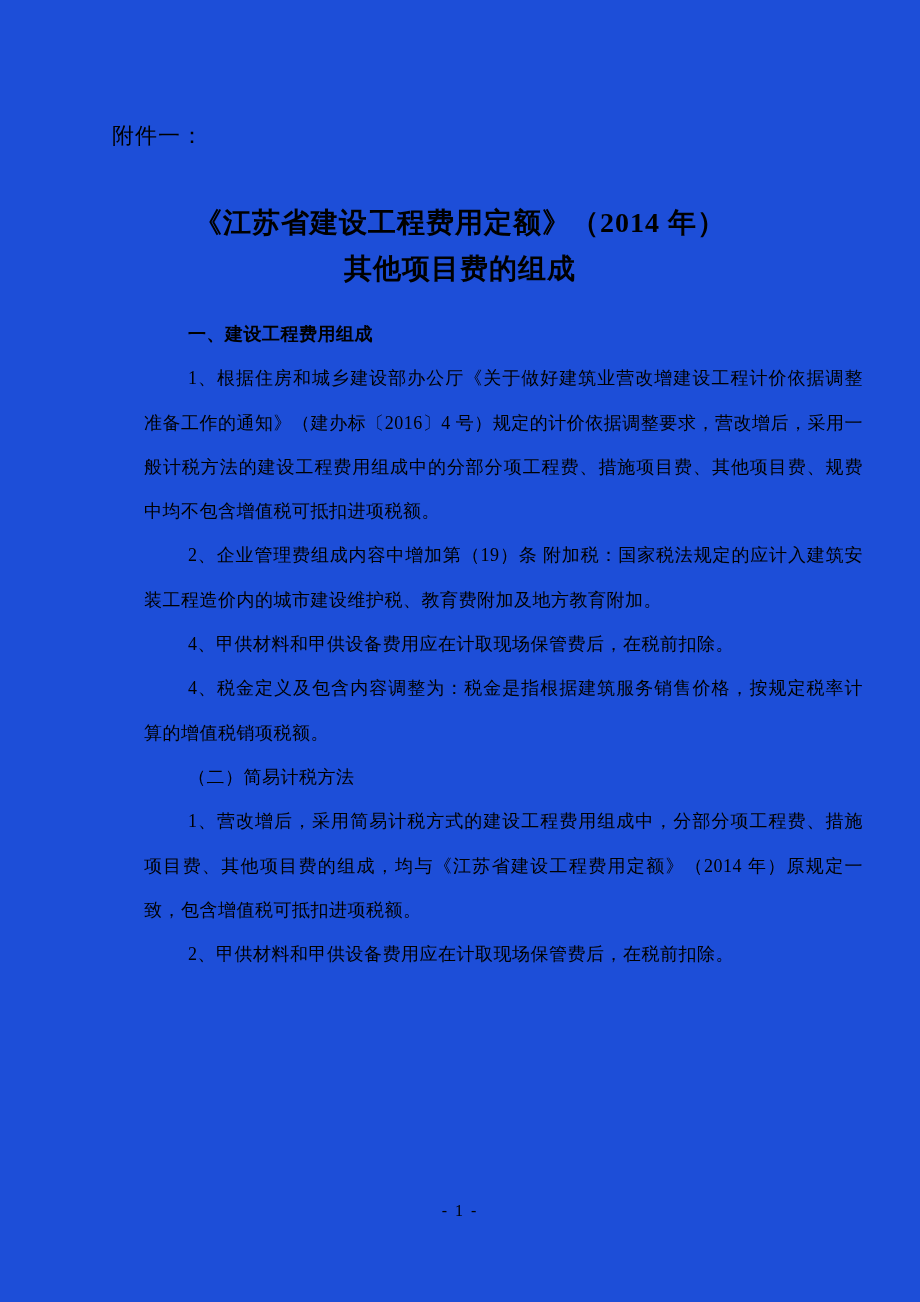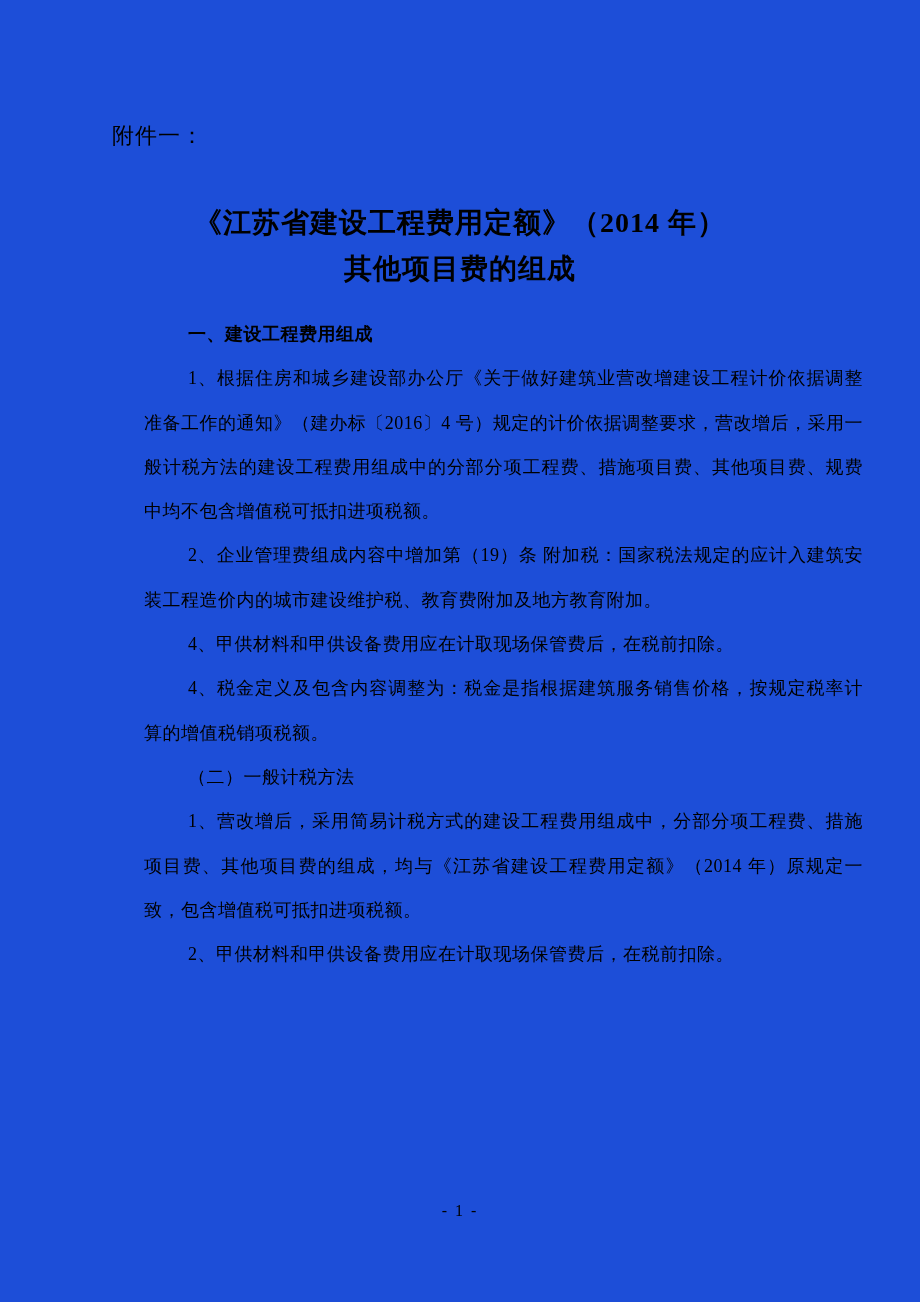--- a/index.html
+++ b/index.html
@@ -88,21 +88,21 @@
 
 
     <p>1、根据住房和城乡建设部办公厅《关于做好建筑业营改增建设工程计价依据调整准备工作的通知》（建办标〔2016〕4 号）规定的计价依据调整要求，营改增后，采用一般计税方法的建设工程费用组成中的分部分项工程费、措施项目费、其他项目费、规费中均不包含增值税可抵扣进项税额。</p>
 
     <p>2、企业管理费组成内容中增加第（19）条 附加税：国家税法规定的应计入建筑安装工程造价内的城市建设维护税、教育费附加及地方教育附加。</p>
 
     <p>4、甲供材料和甲供设备费用应在计取现场保管费后，在税前扣除。</p>
 
     <p>4、税金定义及包含内容调整为：税金是指根据建筑服务销售价格，按规定税率计算的增值税销项税额。</p>
 
-    <p>（二）一般计税方法</p>
+    <p>（二）简易计税方法</p>
 
     <p>1、营改增后，采用简易计税方式的建设工程费用组成中，分部分项工程费、措施项目费、其他项目费的组成，均与《江苏省建设工程费用定额》（2014 年）原规定一致，包含增值税可抵扣进项税额。</p>
 
     <p>2、甲供材料和甲供设备费用应在计取现场保管费后，在税前扣除。</p>
 
 
   </div>
 
   <p class="footer">- 1 -</p>
 

